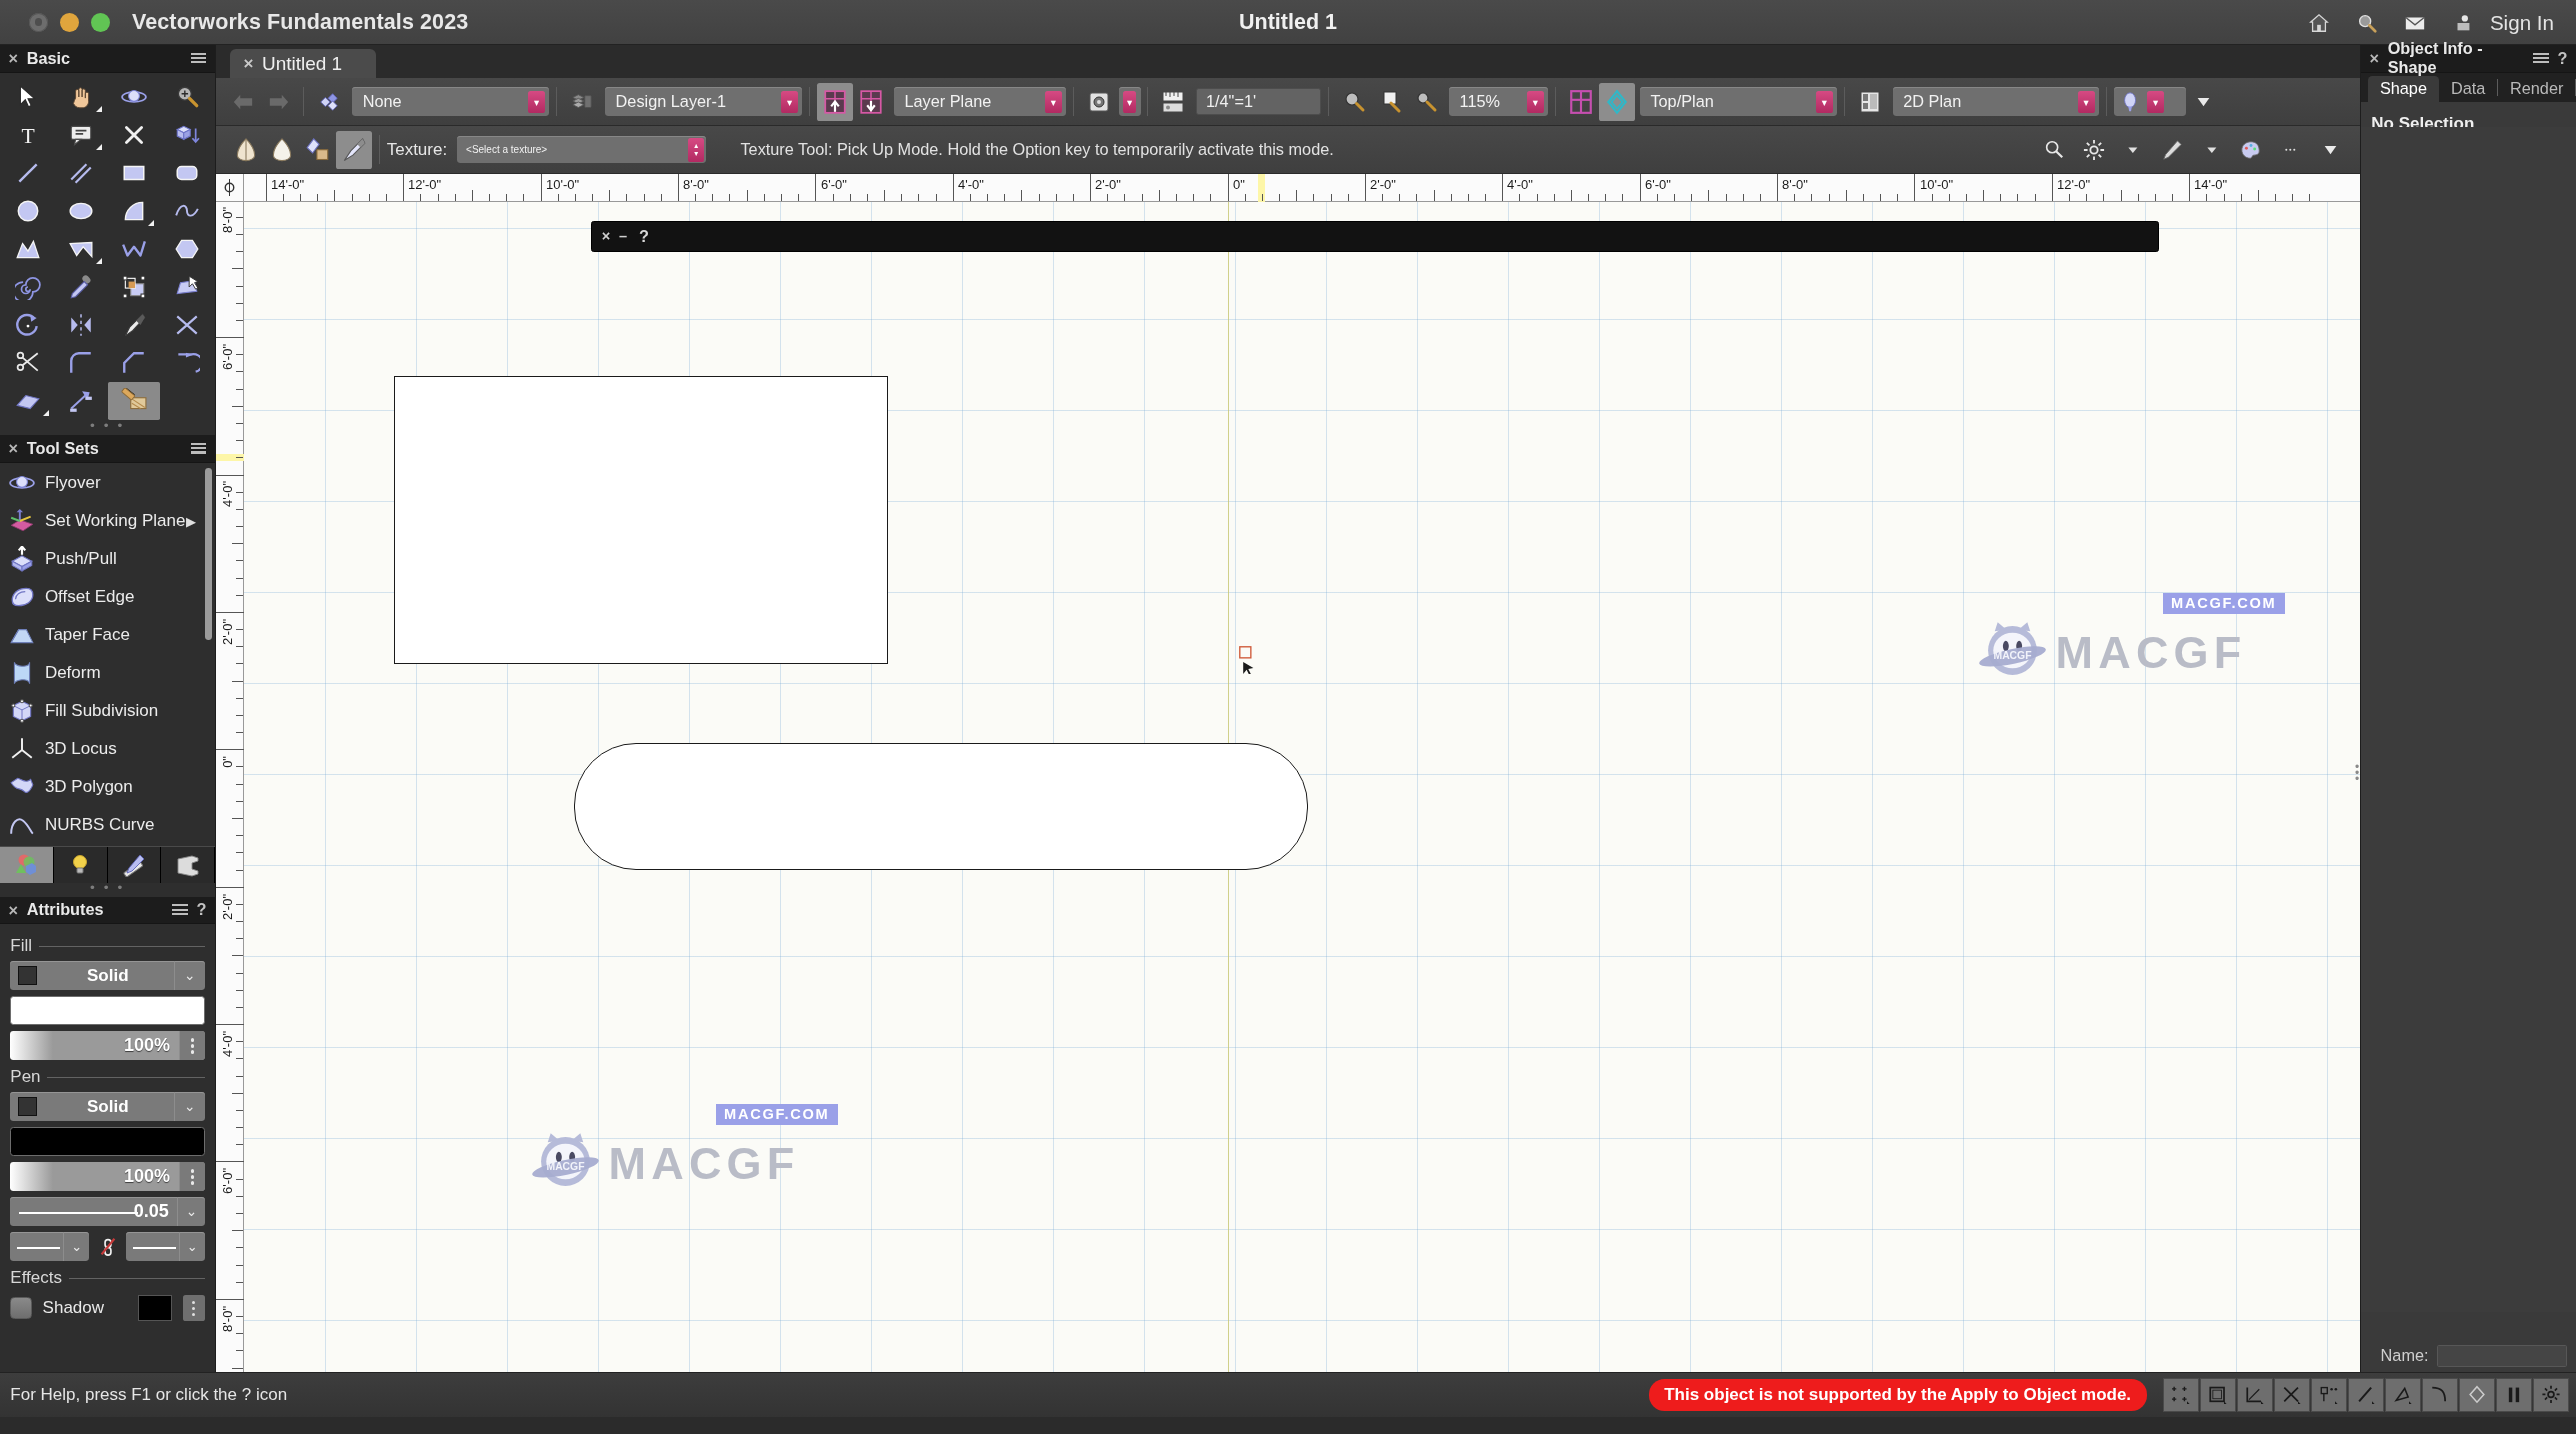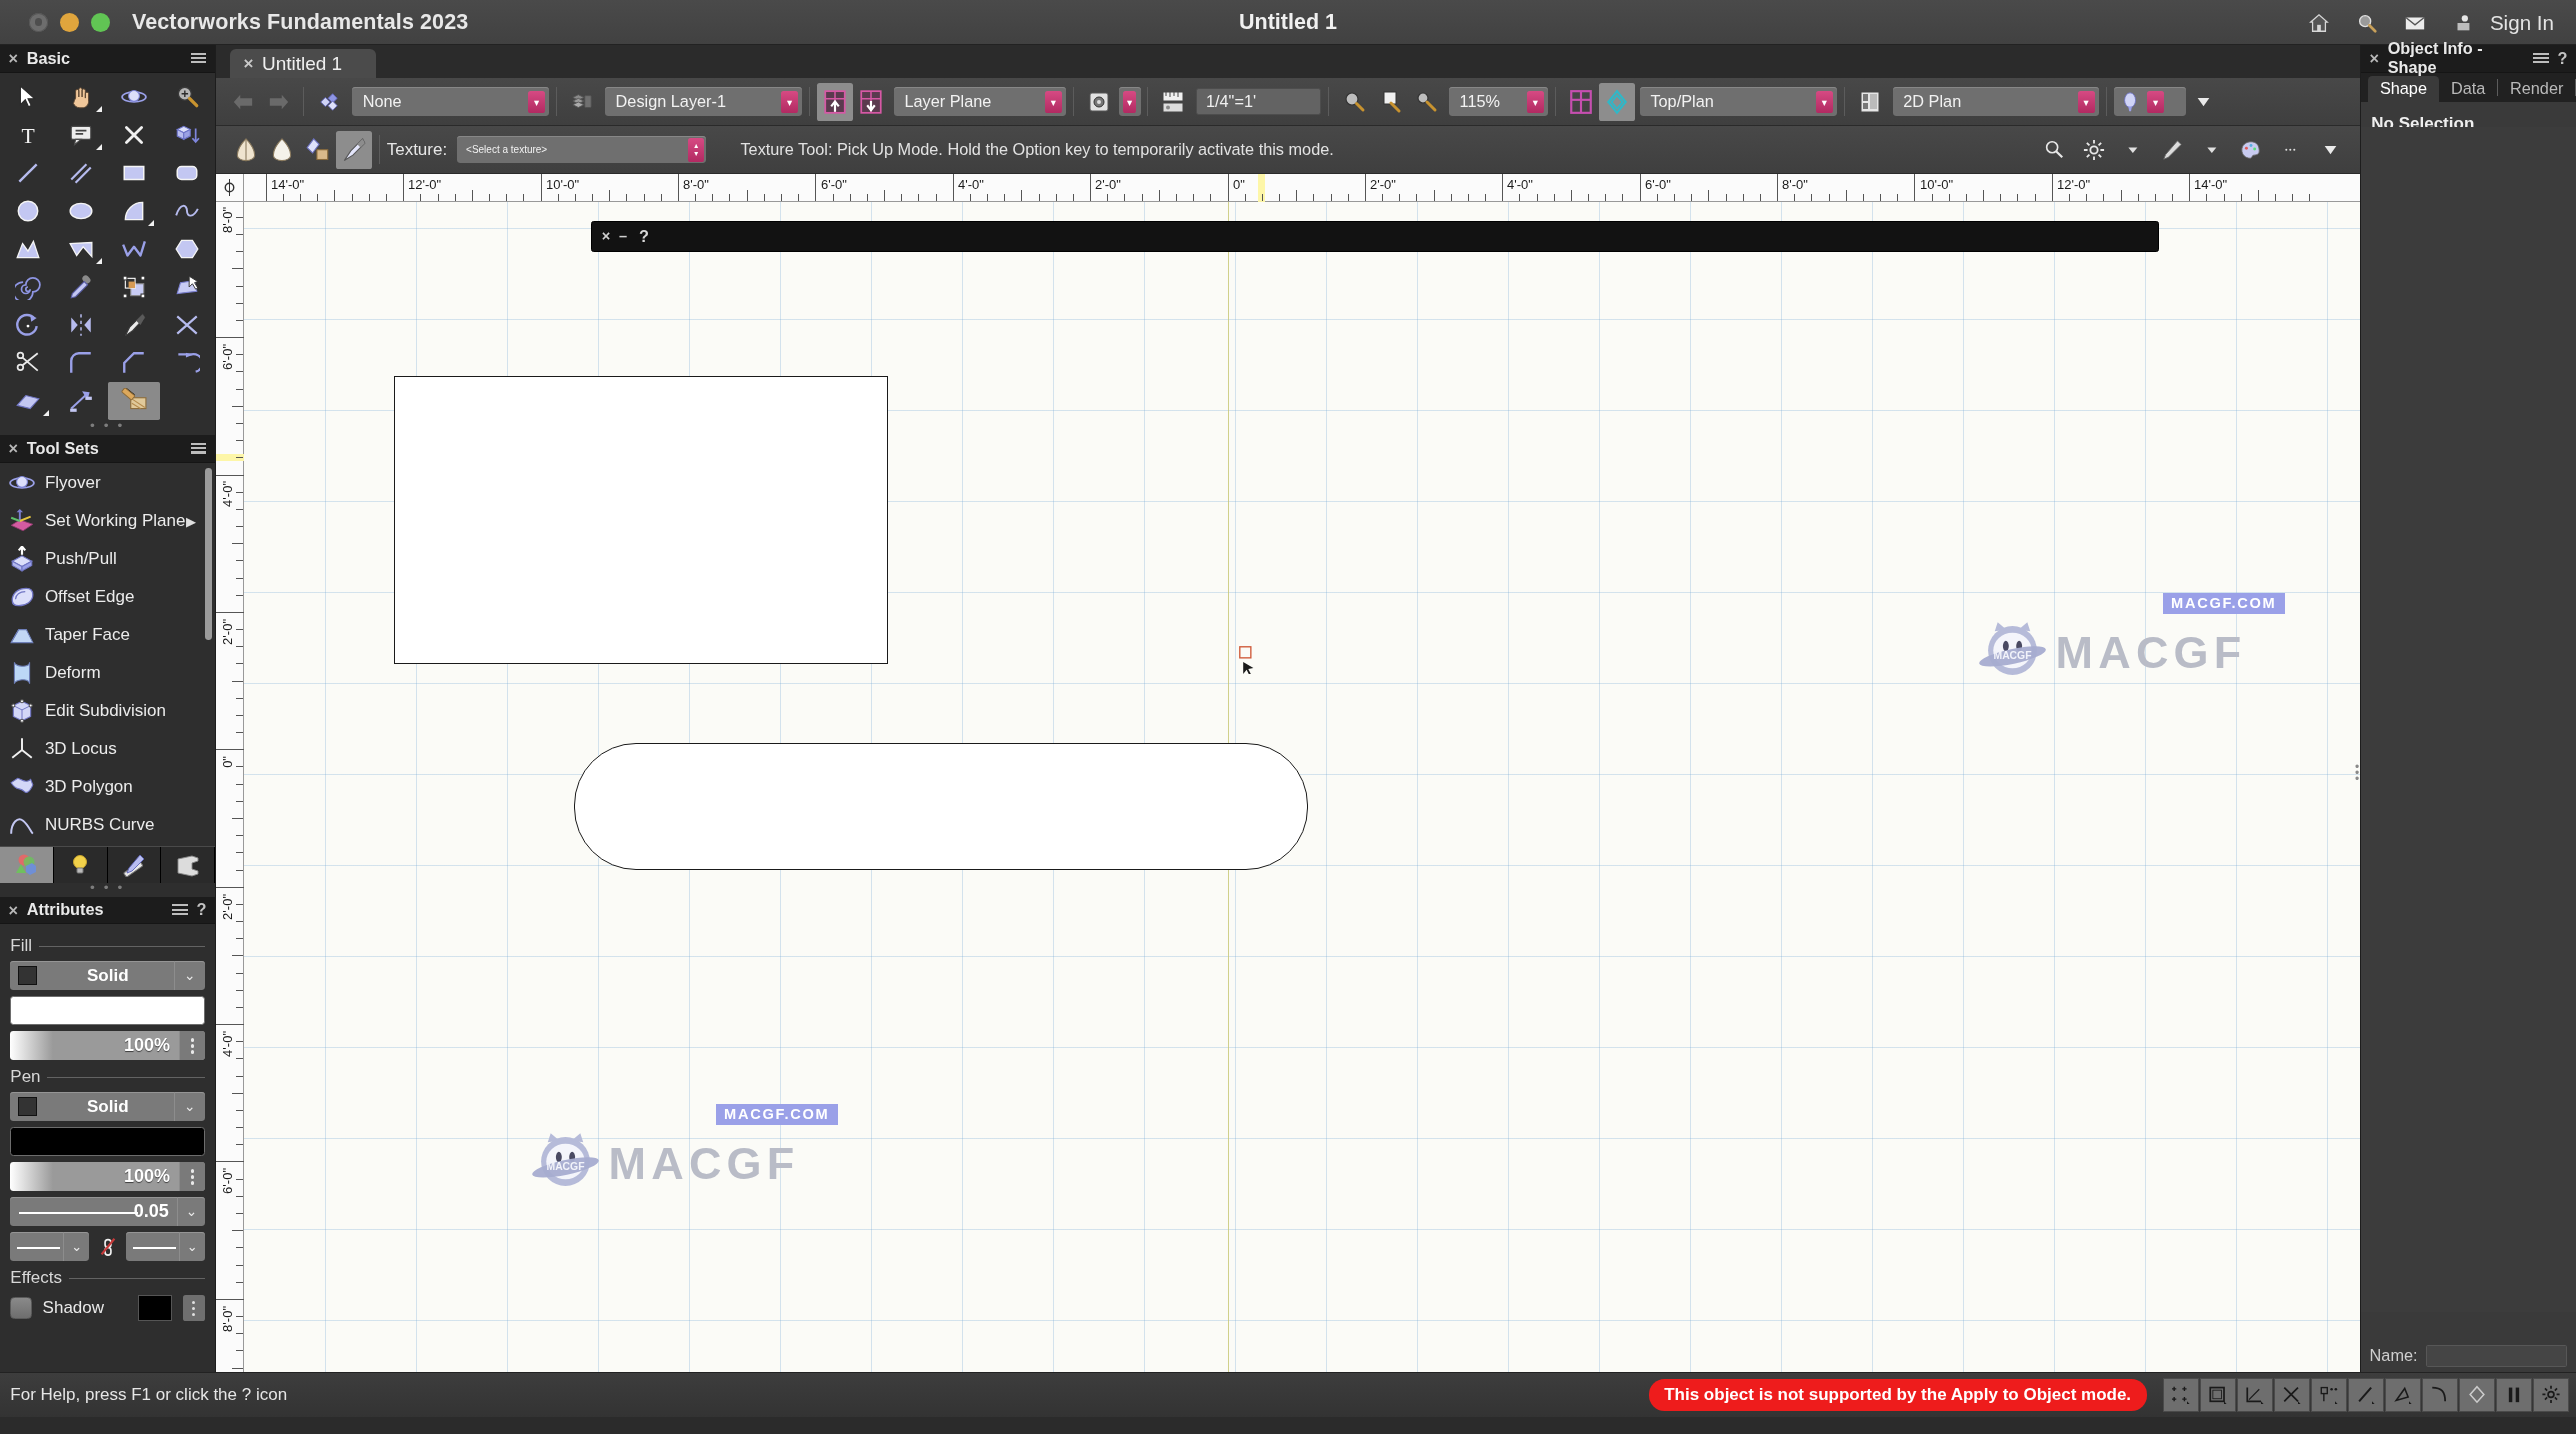--- a/index.html
+++ b/index.html
@@ -262,21 +262,21 @@
     position: absolute; right: 0; top: 45px; width: 216px; bottom: 45px;
     background: #3a3a3a; border-left: 0.9px solid #1d1d1d;
   }
   .oi-tabs { height: 29px; background: #212121; display: flex; align-items: flex-end; padding-left: 6.9px; }
   .oi-tab { height: 26px; padding: 0 12px; color: #b9b9b9; font-size: 16.3px;
             display:flex;align-items:center; cursor:pointer;}
   .oi-tab.on { background: #3a3a3a; color: #fff; border-radius: 4.3px 4.3px 0 0; }
   .oi-div { width:0.9px; height: 17px; background:#5c5c5c; align-self:center; }
   .oi-nosel { color: #efefef; font-size: 17px; font-weight: 700; padding: 12px 10.3px; }
   .oi-blank { position:absolute; left:0; right:0; top: 82px; bottom: 60px; background: #3c3c3c; }
-  .oi-namerow { position: absolute; left: 0; right: 0; bottom: 5.2px; display: flex;
+  .oi-namerow { position: absolute; left: 11px; right: 0; bottom: 5.2px; display: flex;
                 align-items: center; gap: 8.6px; padding: 0 8.6px; }
   .oi-namelbl { color: #cfcfcf; font-size: 16.3px; }
   .oi-nameinp { flex: 1; height: 22px; background: #454545; border: 0.9px solid #575757; border-radius: 1.7px; }
 
   
   .statusbar {
     position: absolute; left: 0; right: 0; bottom: 0; height: 45px;
     background: linear-gradient(#3d3d3d,#333333); border-top: 0.9px solid #222;
     display: flex; align-items: center;
   }
@@ -630,21 +630,21 @@
 
         <div class="ts-item">
           <svg class="tsico" viewBox="0 0 24 24">
               <path d="M4 7 L12 3 L20 7 L20 17 L12 21 L4 17 Z" fill="#d3d7f7" stroke="#7176c4" stroke-width="1"></path>
               <path d="M4 7 L12 11 L20 7 M12 11 V21" stroke="#7176c4" stroke-width=".9" fill="none"></path>
               <circle cx="4" cy="7" r="1.4" fill="#fff" stroke="#555"></circle>
               <circle cx="20" cy="7" r="1.4" fill="#fff" stroke="#555"></circle>
               <circle cx="12" cy="3" r="1.4" fill="#fff" stroke="#555"></circle>
               <circle cx="12" cy="21" r="1.4" fill="#fff" stroke="#555"></circle>
             </svg>
-          <span class="ts-label">Edit Subdivision</span>
+          <span class="ts-label">Fill Subdivision</span>
         </div>
 
         <div class="ts-item">
           <svg class="tsico" viewBox="0 0 24 24">
               <path d="M12 2 V13 M12 13 L3 20 M12 13 L21 20" stroke="#f0f0f0" stroke-width="1.8" fill="none"></path>
             </svg>
           <span class="ts-label">3D Locus</span>
         </div>
 
         <div class="ts-item">

